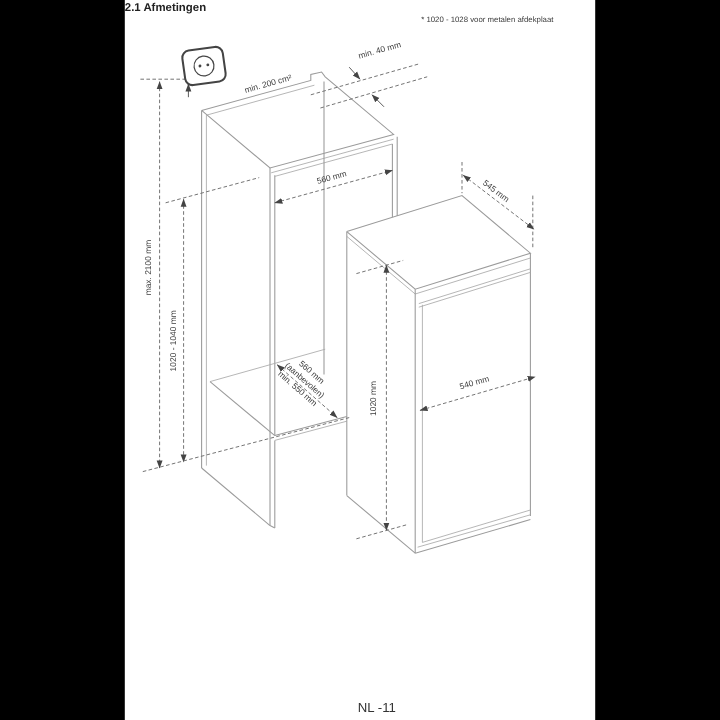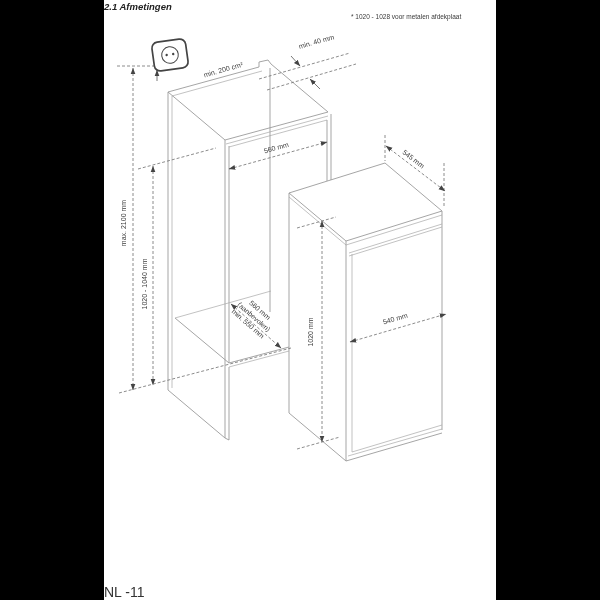--- a/index.html
+++ b/index.html
@@ -1,20 +1,20 @@
 <!DOCTYPE html>
 <html><head>
 <meta charset="utf-8">
 <style>
   html,body{margin:0;padding:0;}
   body{width:600px;height:600px;background:#000;font-family:"Liberation Sans",sans-serif;position:relative;overflow:hidden;}
   .page{position:absolute;left:104px;top:0;width:392px;height:600px;background:#ffffff;}
-  .title{position:absolute;left:104px;top:1px;font-size:9.5px;font-weight:bold;color:#222;white-space:nowrap;font-style:italic;}
+  .title{position:absolute;left:104px;top:1px;font-size:9.5px;font-weight:bold;color:#222;white-space:nowrap;}
   .note{position:absolute;left:351px;top:13px;font-size:6.5px;color:#3a3a3a;white-space:nowrap;}
-  .footer{position:absolute;left:104px;top:584px;width:420px;text-align:left;font-size:14px;color:#333;}
+  .footer{position:absolute;left:104px;top:584px;width:420px;text-align:center;font-size:11px;color:#333;}
   svg{position:absolute;left:0;top:0;}
   .shape{stroke:#9b9b9b;stroke-width:0.9;fill:none;}
   .shape2{stroke:#a8a8a8;stroke-width:0.7;fill:none;}
   .dim{stroke:#6e6e6e;stroke-width:0.8;fill:none;stroke-dasharray:3 2;}
   .dimsolid{stroke:#555;stroke-width:0.8;fill:none;}
   .dimtext{fill:#3c3c3c;font-size:7px;text-anchor:middle;font-family:"Liberation Sans",sans-serif;}
   .socket{stroke:#444;fill:#fff;}
 </style>
 </head>
 <body>

